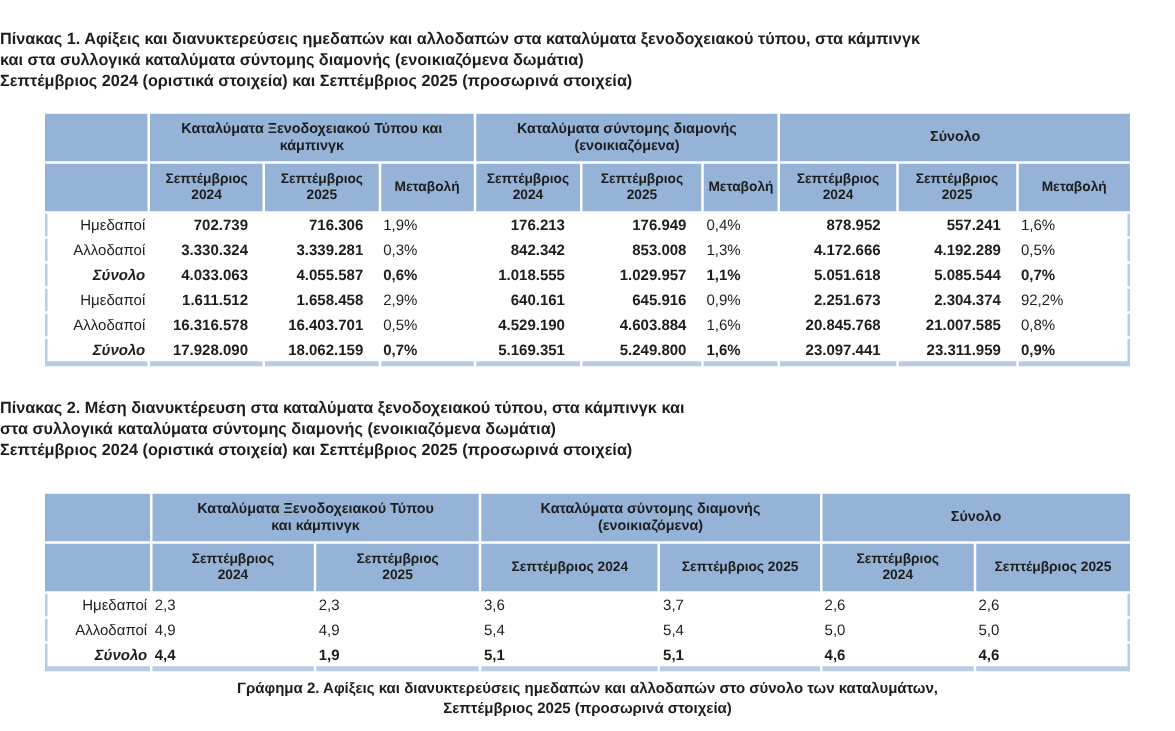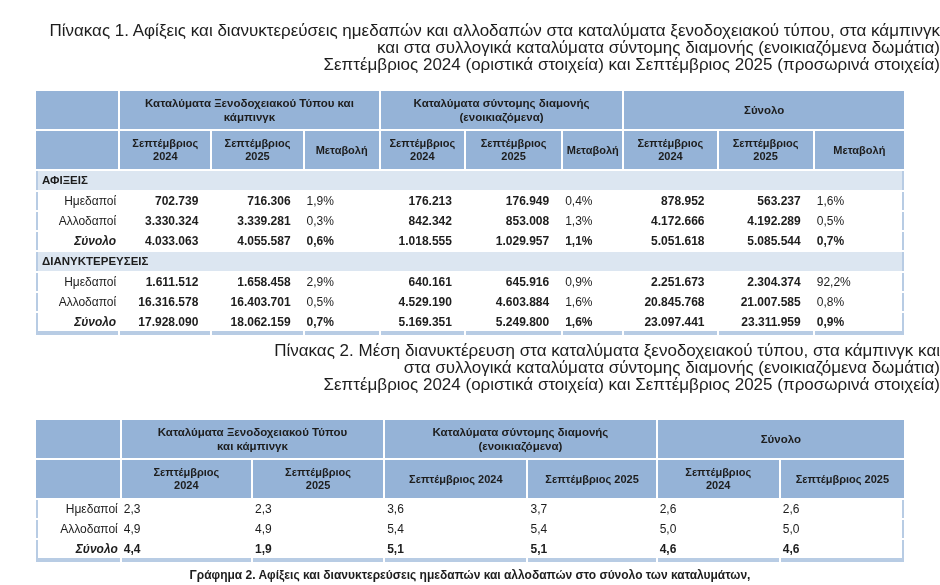--- a/index.html
+++ b/index.html
@@ -9,25 +9,25 @@
     --text:#1d1d1d;
   }
   html,body{margin:0;padding:0;background:#fff;}
   body{
     width:940px;height:585px;
     font-family:"Liberation Sans", sans-serif;
     color:var(--text);
   }
   .page{width:940px;height:585px;overflow:hidden;background:#fff;}
   .doc-title{
-    text-align:right;font-weight:normal;font-size:17px;line-height:17px;
+    text-align:left;font-weight:bold;font-size:13px;line-height:17px;
     white-space:pre-line;
   }
   .title1{padding-top:22px;}
-  .title2{margin-top:5px;}
+  .title2{margin-top:22px;}
   .caption{margin-top:3px;font-size:12px;line-height:16px;text-align:center;font-weight:bold;white-space:pre-line;}
   .tblwrap{width:872px;margin:16px auto 0;}
   .tblwrap2{margin-top:25px;}
   table.tbl{
     border-collapse:separate;border-spacing:2px;width:100%;table-layout:fixed;
   }
   table.tbl th{
     background:var(--header-blue);
     font-weight:bold;text-align:center;vertical-align:middle;
     white-space:pre-line;padding:2px 2px;color:var(--text);
@@ -98,33 +98,30 @@
 2025</th>
           <th>Μεταβολή</th>
           <th>Σεπτέμβριος
 2024</th>
           <th>Σεπτέμβριος
 2025</th>
           <th>Μεταβολή</th>
         </tr>
       </thead>
       <tbody>
-        <tr class="section">
-          <td colspan="10">ΑΦΙΞΕΙΣ</td>
-        </tr>
         <tr>
           <td class="rlabel">Ημεδαποί</td>
           <td class="num">702.739</td>
           <td class="num">716.306</td>
           <td class="pct">1,9%</td>
           <td class="num">176.213</td>
           <td class="num">176.949</td>
           <td class="pct">0,4%</td>
           <td class="num">878.952</td>
-          <td class="num">563.237</td>
+          <td class="num">557.241</td>
           <td class="pct edge">1,6%</td>
         </tr>
         <tr>
           <td class="rlabel">Αλλοδαποί</td>
           <td class="num">3.330.324</td>
           <td class="num">3.339.281</td>
           <td class="pct">0,3%</td>
           <td class="num">842.342</td>
           <td class="num">853.008</td>
           <td class="pct">1,3%</td>
@@ -136,23 +133,20 @@
           <td class="rlabel">Σύνολο</td>
           <td class="num">4.033.063</td>
           <td class="num">4.055.587</td>
           <td class="pct">0,6%</td>
           <td class="num">1.018.555</td>
           <td class="num">1.029.957</td>
           <td class="pct">1,1%</td>
           <td class="num">5.051.618</td>
           <td class="num">5.085.544</td>
           <td class="pct edge">0,7%</td>
-        </tr>
-        <tr class="section">
-          <td colspan="10">ΔΙΑΝΥΚΤΕΡΕΥΣΕΙΣ</td>
         </tr>
         <tr>
           <td class="rlabel">Ημεδαποί</td>
           <td class="num">1.611.512</td>
           <td class="num">1.658.458</td>
           <td class="pct">2,9%</td>
           <td class="num">640.161</td>
           <td class="num">645.916</td>
           <td class="pct">0,9%</td>
           <td class="num">2.251.673</td>

